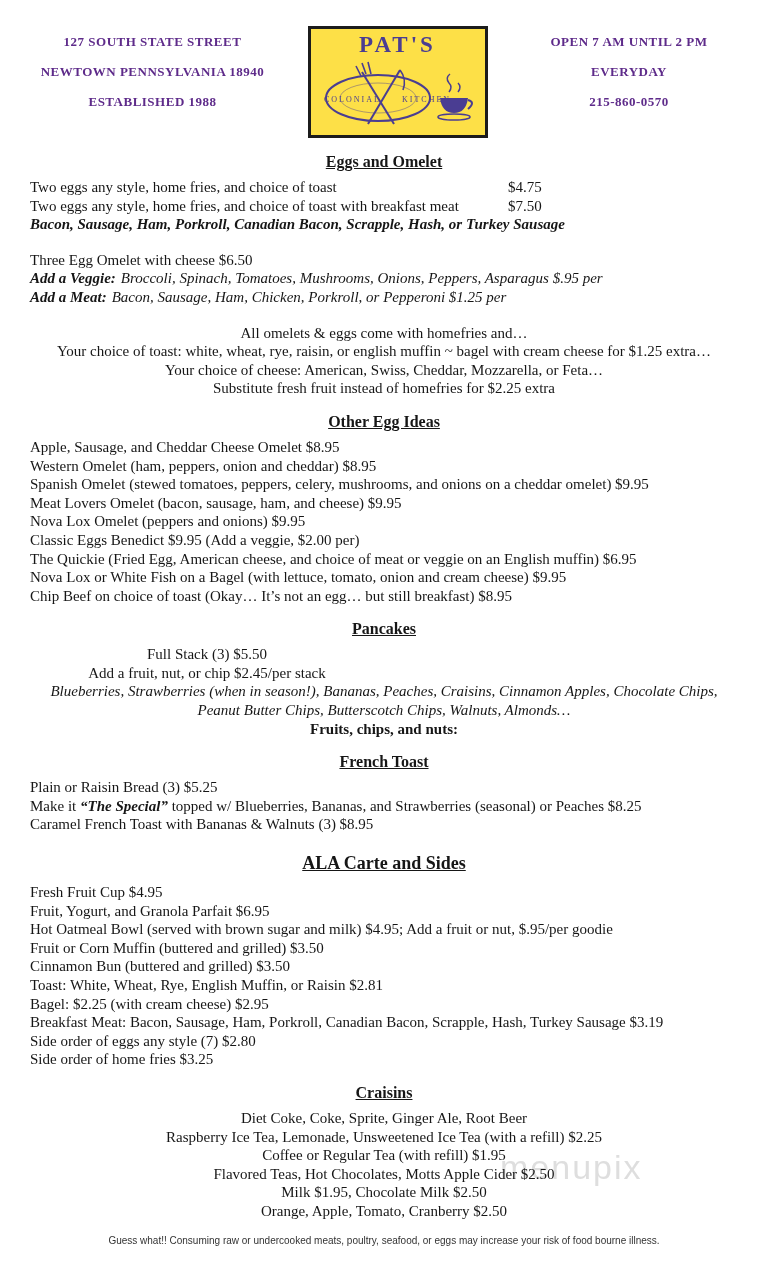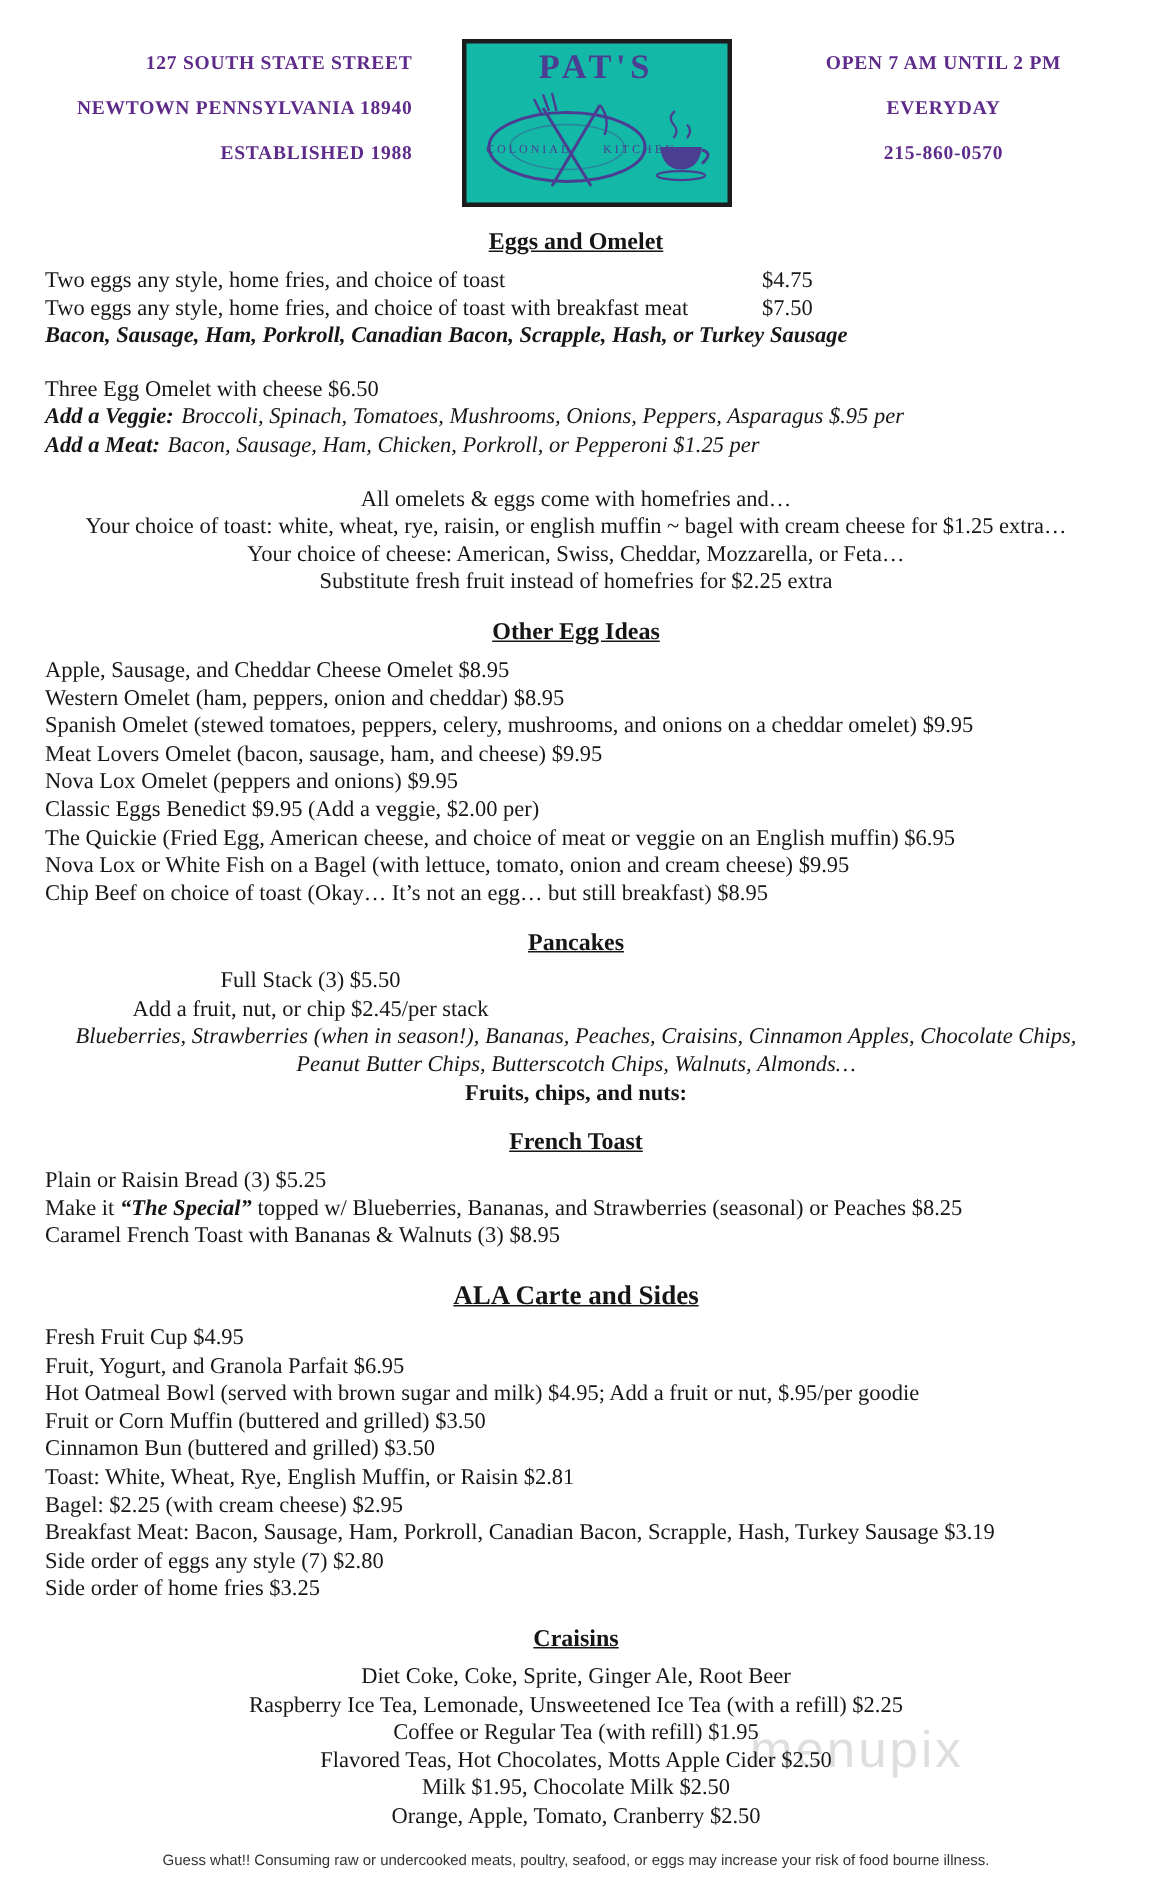--- a/index.html
+++ b/index.html
@@ -11,25 +11,25 @@
     position: absolute; left: 500px; top: 1148px; z-index: 0;
     font-family: "Liberation Sans", sans-serif; font-size: 34px;
     color: var(--watermark-gray, #d4d4d4); letter-spacing: 2px; opacity: .75;
   }
   .content { position: relative; z-index: 1; padding: 26px 30px 10px; }
 
   
   .header { display: flex; justify-content: space-between; align-items: flex-start; }
   .hcol { font-weight: bold; font-size: 13px; color: var(--header-purple, #5e2b8a); letter-spacing: .5px; }
   .hcol .hline { margin-bottom: 14px; white-space: nowrap; }
-  .hcol.left  { width: 245px; text-align: right;  padding-top: 8px; }
+  .hcol.left  { width: 245px; text-align: center;  padding-top: 8px; }
   .hcol.right { width: 218px; text-align: center; padding-top: 8px; }
 
   .logo-box {
-    width: 180px; height: 112px; border: 3px solid #1c1c1c; background: #14b8a6;
+    width: 180px; height: 112px; border: 3px solid #1c1c1c; background: #fde047;
     display: flex; flex-direction: column; align-items: center; padding-top: 3px; box-sizing: border-box;
   }
   .logo-name { font-size: 23px; font-weight: bold; letter-spacing: 3px; color: var(--logo-purple, #4a3d92); }
   .logo-svg { color: var(--logo-purple, #4a3d92); }
   .logo-word { font-size: 8px; letter-spacing: 2px; fill: currentColor; font-family: "Liberation Serif", serif; }
 
   
   .sec-title { text-align: center; font-weight: bold; text-decoration: underline; font-size: 16px; margin: 15px 0 7px; }
   .sec-title.big { font-size: 18px; margin-top: 19px; margin-bottom: 9px; }
 

